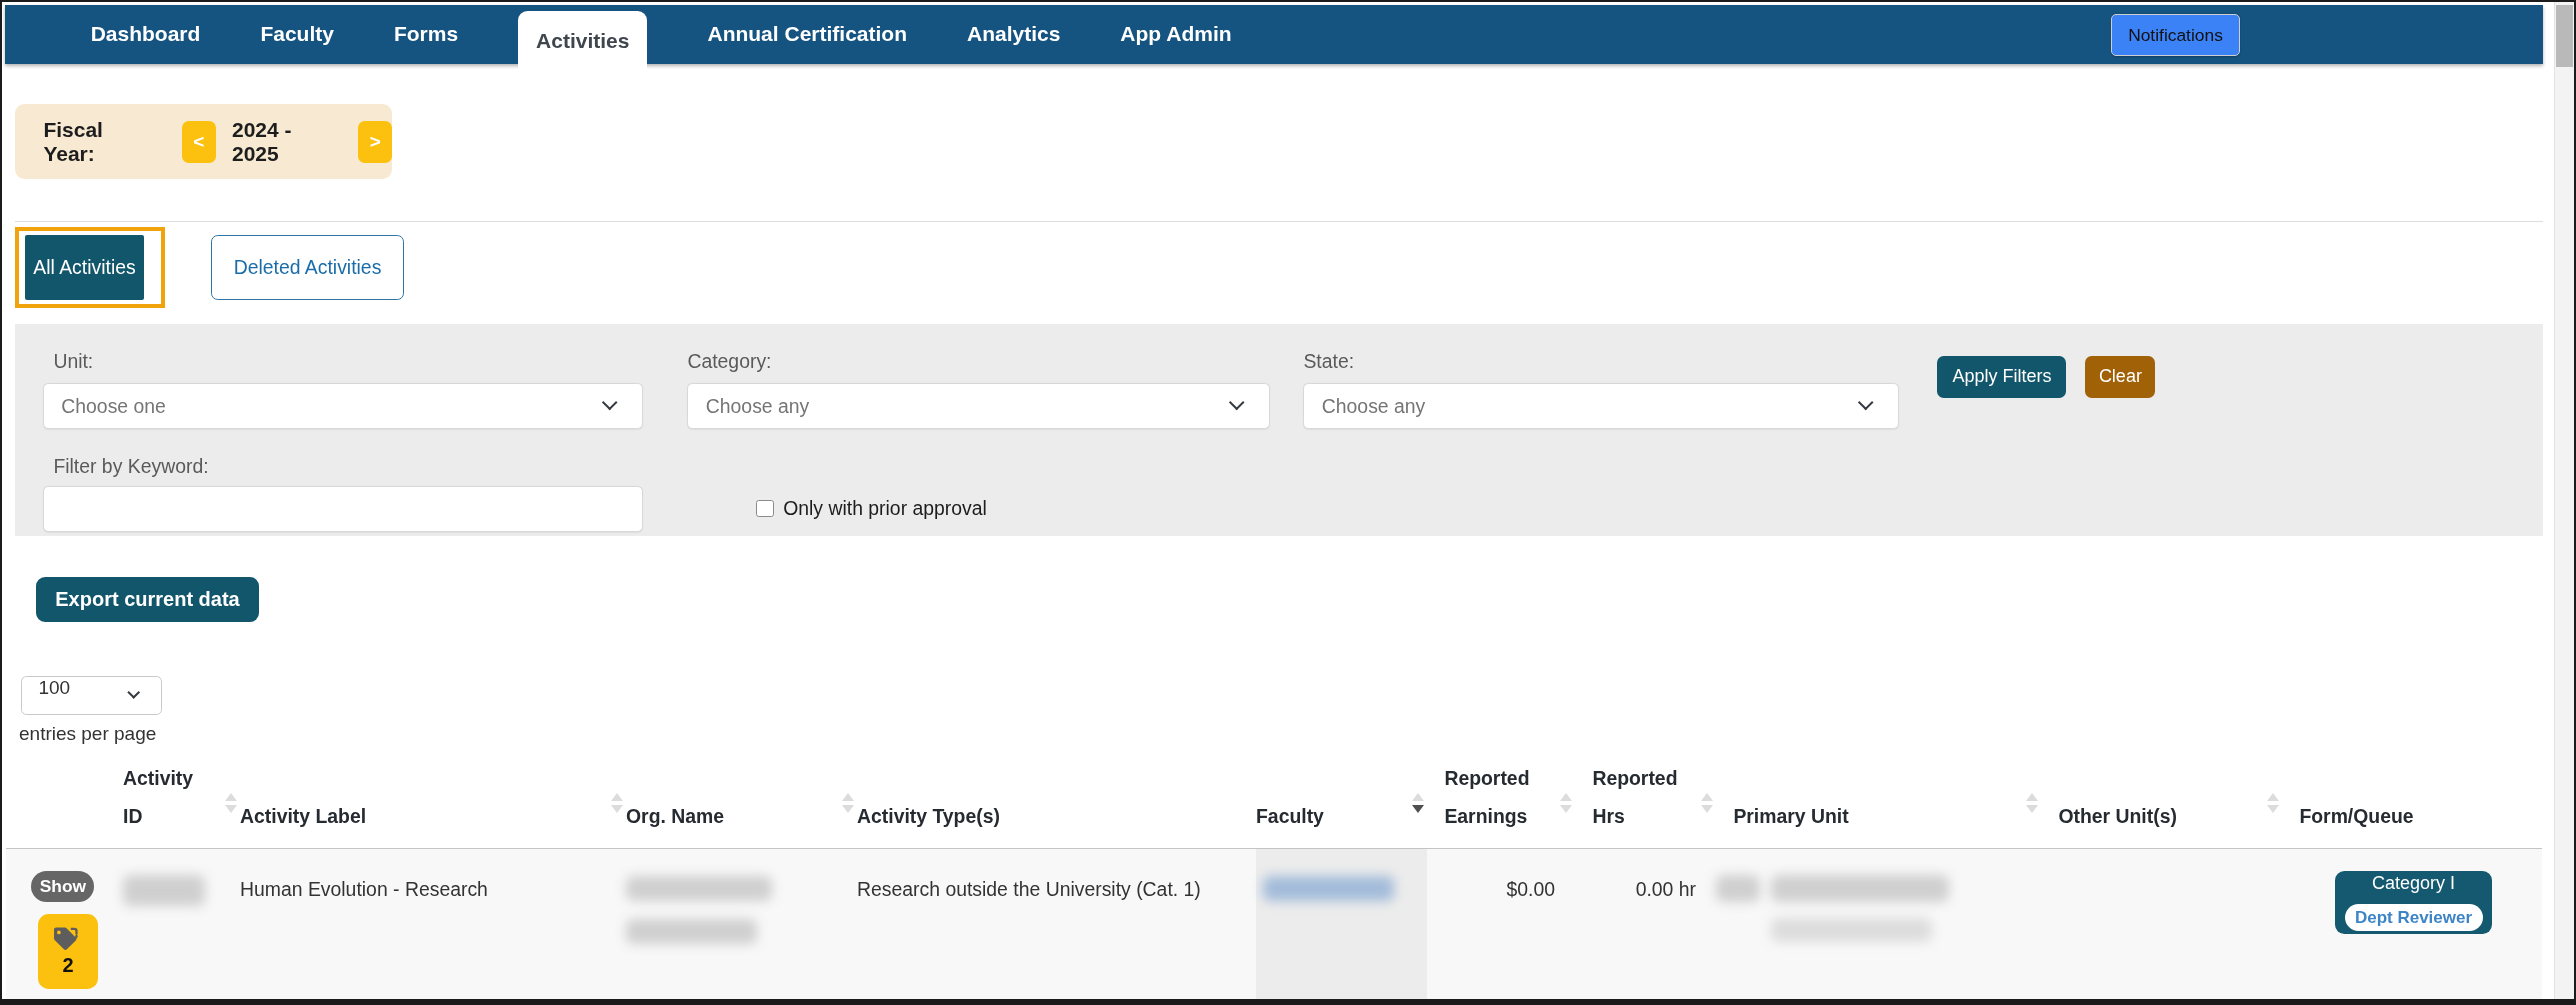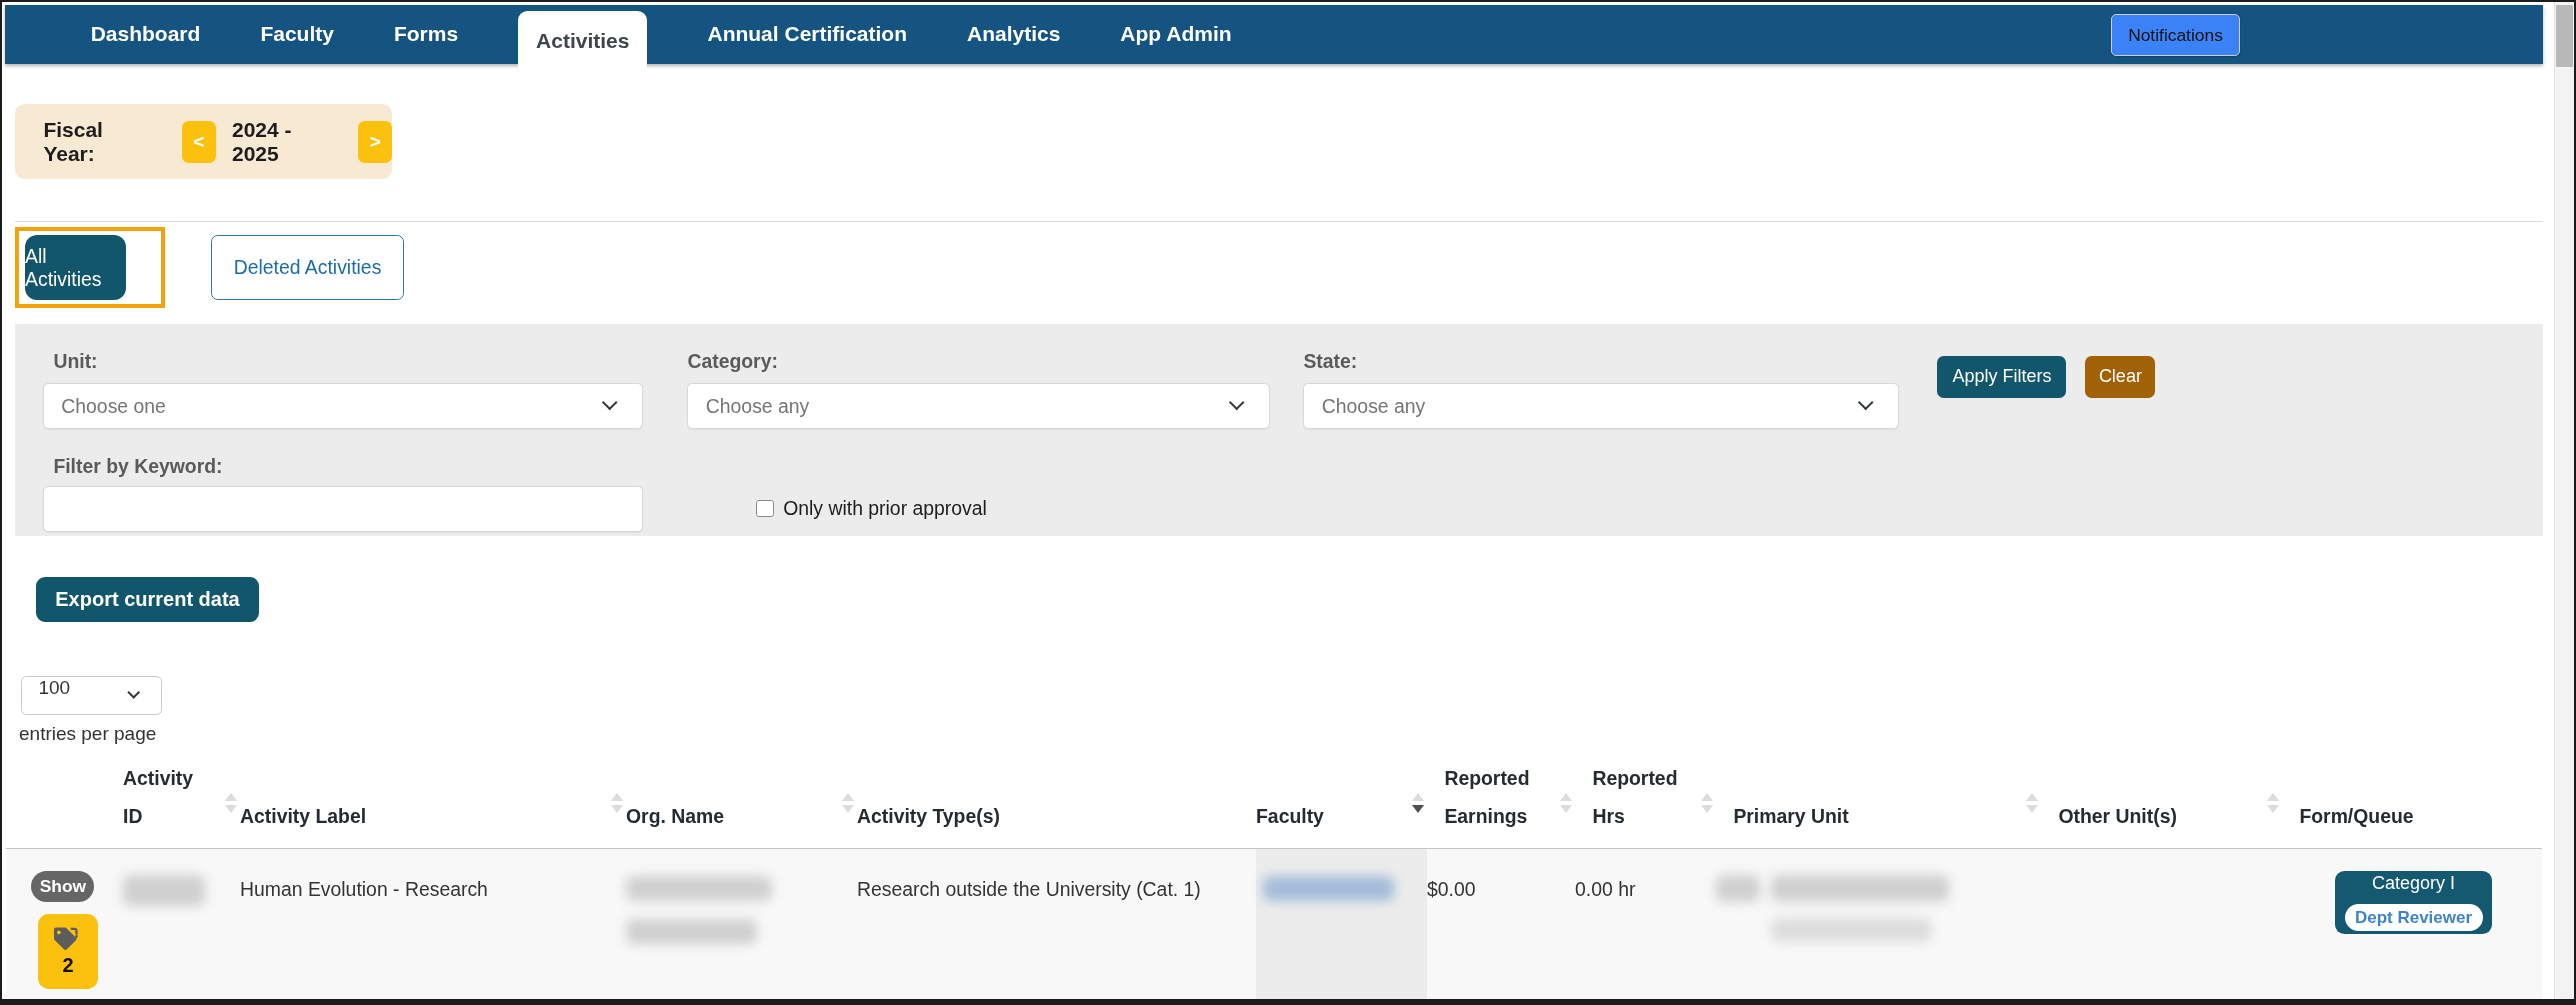--- a/index.html
+++ b/index.html
@@ -69,40 +69,40 @@
   }
 
   
   .highlight-box {
     position: absolute; left: 13.4px; top: 225px;
     width: 150px; height: 81px;
     border: 4.7px solid #f0a30a;
   }
   .tab-all {
     position: absolute; left: 23px; top: 233px;
-    width: 101px; height: 65px;
-    background: #12566b; border-radius: 12px;
+    width: 119px; height: 65px;
+    background: #12566b; border-radius: 2px;
     color: #ffffff; font-size: 19.4px;
     display: flex; align-items: center; justify-content: center; cursor: pointer;
   }
   .tab-deleted {
     position: absolute; left: 209px; top: 233px;
     width: 193px; height: 65px;
     background: #ffffff; border: 1.3px solid #2e75a3; border-radius: 6.7px;
     color: #1a6da8; font-size: 19.4px;
     display: flex; align-items: center; justify-content: center; cursor: pointer;
   }
 
   
   .filter-panel {
     position: absolute; left: 13.4px; top: 322px;
     width: 2528px; height: 212px;
     background: #ececec;
   }
-  .filter-label { position: absolute; font-size: 19.4px; font-weight: bold; color: #5a5a5a; }
+  .filter-label { position: absolute; font-size: 19.4px; font-weight: normal; color: #5a5a5a; }
   .sel {
     position: absolute; height: 46px;
     background: #ffffff; border: 0.7px solid #d8d8d8; border-radius: 5.4px;
     display: flex; align-items: center; padding-left: 17.4px;
     font-size: 19.4px; color: #757575; cursor: pointer;
     box-shadow: 0 0.7px 1.3px rgba(0,0,0,.06);
   }
   .chev {
     position: absolute; right: 27px; top: 13.4px;
     width: 11.4px; height: 11.4px;
@@ -166,21 +166,21 @@
   .tri { width: 0; height: 0; border-left: 6px solid transparent; border-right: 6px solid transparent; cursor: pointer; }
   .tri.up   { border-bottom: 8px solid #dcdcdc; }
   .tri.down { border-top: 8px solid #dcdcdc; }
   .tri.active { border-top-color: #4f4f4f; }
   .thead-divider {
     position: absolute; left: 4px; top: 846px;
     width: 2536px; height: 1.3px; background: #c4c4c4;
   }
   .trow { top: 847px; width: 2536px; height: 155px; background: #f8f8f8; }
   .td { padding-top: 21.5px; font-size: 19.4px; color: #333; line-height: 36px; }
-  .td.center { text-align: left; padding-right: 20px; }
+  .td.center { text-align: right; padding-right: 20px; }
   .td.faculty { background: #ececec; height: 155px; padding-left: 6.7px; }
 
   .show-btn {
     width: 63px; height: 31.5px; margin-left: 9.4px;
     background: #666666; border: none; border-radius: 16px;
     color: #fff; font-size: 17.4px; font-weight: bold;
     display: flex; align-items: center; justify-content: center; cursor: pointer;
   }
   .tag-btn {
     width: 60px; height: 75px; margin: 12px 0 0 16px;

